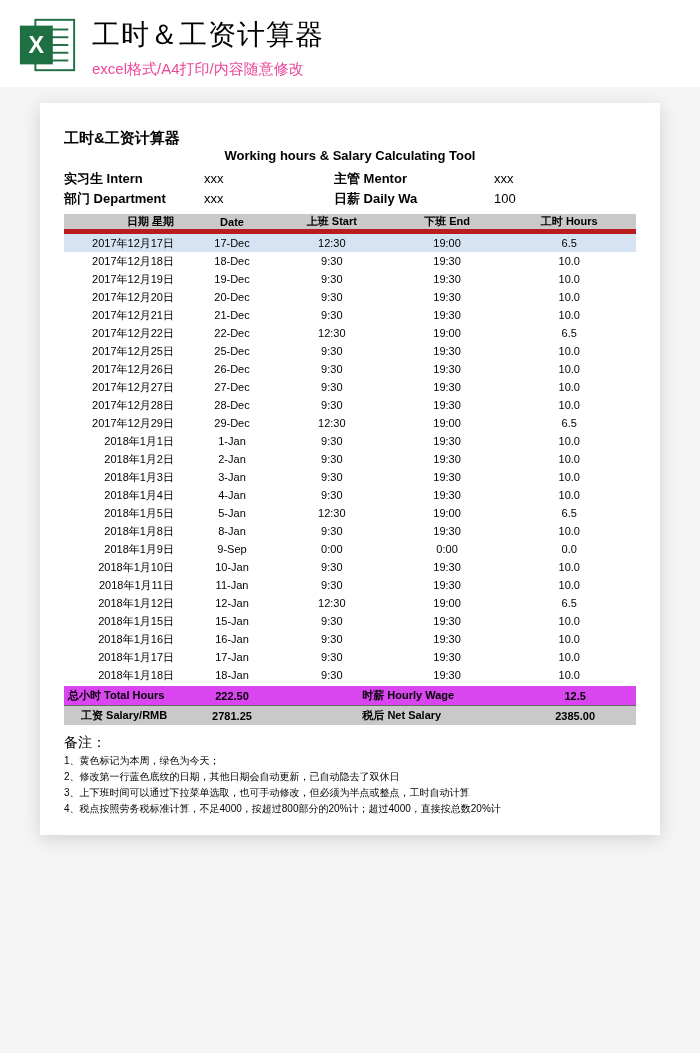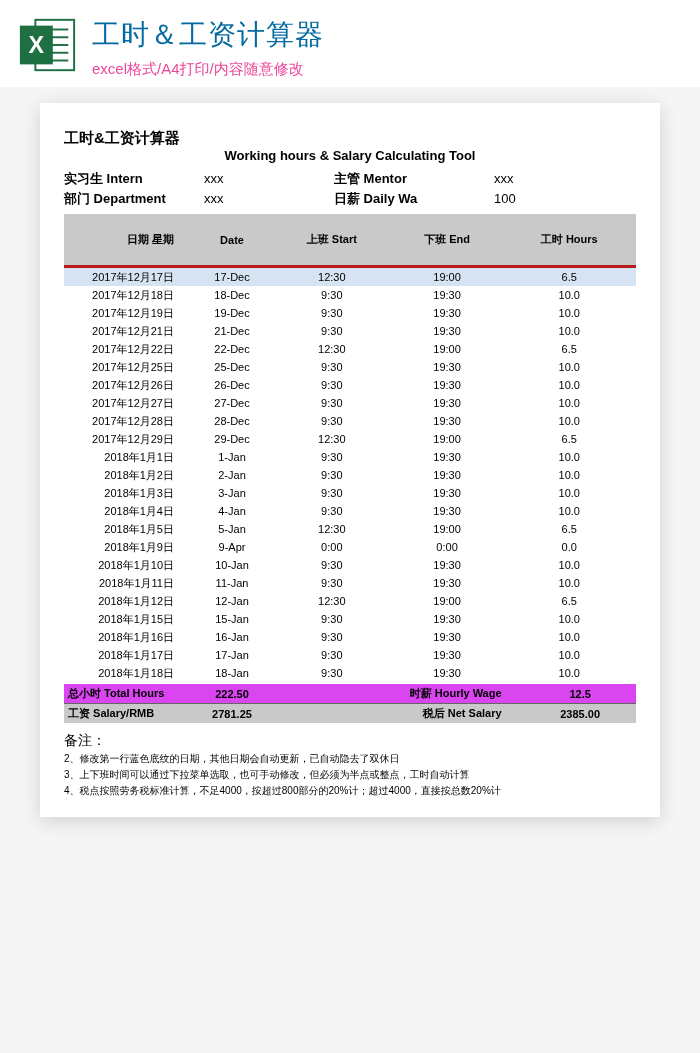--- a/index.html
+++ b/index.html
@@ -21,21 +21,21 @@
   width: 62px;
   height: 62px;
   flex-shrink: 0;
 }
 .header-text {
   flex: 1;
 }
 .header-title {
   font-size: 28px;
   font-weight: 400;
-  color: #0369a1;
+  color: #000000;
   letter-spacing: 1px;
   margin-top: 2px;
 }
 .header-sub {
   font-size: 15px;
   color: #ec4899;
   margin-top: 6px;
 }
 .page {
   background: #fff;
@@ -70,41 +70,41 @@
 
 .tbl {
   width: 100%;
   border-collapse: collapse;
   font-size: 11px;
   margin-top: 6px;
 }
 .tbl th {
   background: #c9c9c9;
   font-weight: bold;
-  padding: 18px 4px;
+  padding: 0 4px;
   text-align: center;
-  border-bottom: 3px solid #b91c1c;
+  border-bottom: 5px solid #b91c1c;
 }
 .tbl td {
   padding: 1.5px 4px;
   text-align: center;
 }
 .tbl td:first-child { text-align: right; padding-right: 18px; }
 .totals {
   background: #d946ef;
   font-weight: bold;
   margin-top: 4px;
 }
 .totals td { padding: 2px 4px; }
 .totals2 {
   background: #c9c9c9;
   font-weight: bold;
   border-top: 1px solid #666;
 }
-.totals2 td { padding: 2px 4px; }
+.totals2 td { padding: 2px 17px; }
 .notes {
   font-size: 10px;
   margin-top: 6px;
   line-height: 1.6;
 }
 .notes-title { font-size: 14px; }
 .row-blue { background: #d6e3f2; }
 </style>
 </head>
 <body>
@@ -171,20 +171,27 @@
           <td>10.0</td>
         </tr>
         <tr>
           <td>2017年12月19日</td>
           <td>19-Dec</td>
           <td>9:30</td>
           <td>19:30</td>
           <td>10.0</td>
         </tr>
         <tr>
+          <td>2017年12月20日</td>
+          <td>20-Dec</td>
+          <td>9:30</td>
+          <td>19:30</td>
+          <td>10.0</td>
+        </tr>
+        <tr>
           <td>2017年12月21日</td>
           <td>21-Dec</td>
           <td>9:30</td>
           <td>19:30</td>
           <td>10.0</td>
         </tr>
         <tr>
           <td>2017年12月22日</td>
           <td>22-Dec</td>
           <td>12:30</td>
@@ -255,22 +262,29 @@
           <td>10.0</td>
         </tr>
         <tr>
           <td>2018年1月5日</td>
           <td>5-Jan</td>
           <td>12:30</td>
           <td>19:00</td>
           <td>6.5</td>
         </tr>
         <tr>
+          <td>2018年1月8日</td>
+          <td>8-Jan</td>
+          <td>9:30</td>
+          <td>19:30</td>
+          <td>10.0</td>
+        </tr>
+        <tr>
           <td>2018年1月9日</td>
-          <td>9-Apr</td>
+          <td>9-Sep</td>
           <td>0:00</td>
           <td>0:00</td>
           <td>0.0</td>
         </tr>
         <tr>
           <td>2018年1月10日</td>
           <td>10-Jan</td>
           <td>9:30</td>
           <td>19:30</td>
           <td>10.0</td>
@@ -334,17 +348,18 @@
       <td>2781.25</td>
       <td style="text-align:right">税后 Net Salary</td>
       <td></td>
       <td>2385.00</td>
     </tr>
   </tbody>
     </table>
 
   <div class="notes">
     <div class="notes-title">备注：</div>
+    <div>1、黄色标记为本周，绿色为今天；</div>
     <div>2、修改第一行蓝色底纹的日期，其他日期会自动更新，已自动隐去了双休日</div>
     <div>3、上下班时间可以通过下拉菜单选取，也可手动修改，但必须为半点或整点，工时自动计算</div>
     <div>4、税点按照劳务税标准计算，不足4000，按超过800部分的20%计；超过4000，直接按总数20%计</div>
   </div>
 </div>
 
 </body></html>

